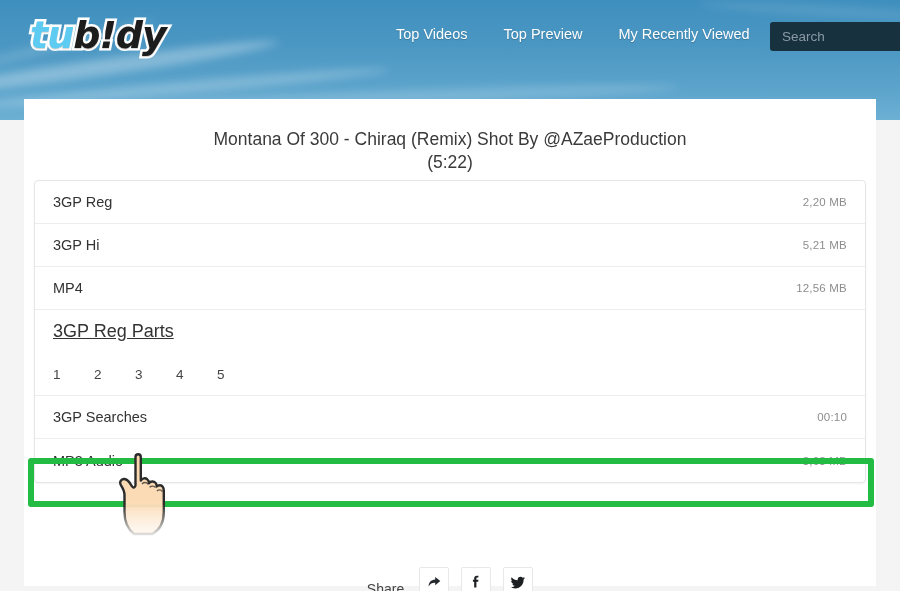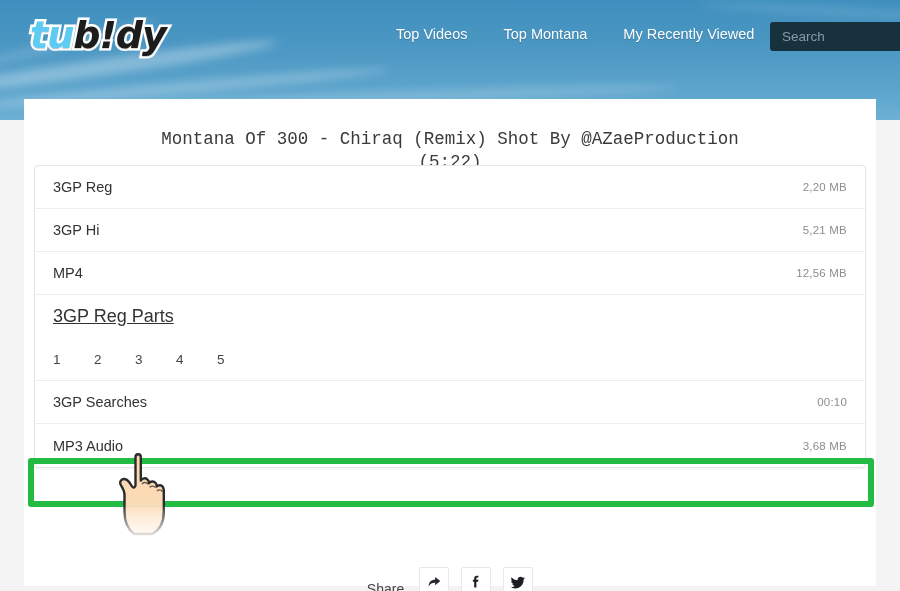--- a/index.html
+++ b/index.html
@@ -75,26 +75,26 @@
     position: absolute; left: 24px; top: 99px;
     width: 852px; height: 487px;
     background: #ffffff;
   }
   .title {
     text-align: center;
     color: #3a3a3a;
     font-size: 17.5px;
     line-height: 23px;
     padding-top: 29px;
-    font-family: Liberation Mono, monospace;
+    font-family: Liberation Sans, sans-serif;
   }
 
   
   .card {
-    position: absolute; left: 10px; top: 66px;
+    position: absolute; left: 10px; top: 81px;
     width: 832px;
     background: #fff;
     border: 1px solid #e6e6e6;
     border-radius: 4px;
     box-shadow: 0 1px 2px rgba(0,0,0,0.05);
   }
   .row {
     position: relative;
     height: 43px;
     display: flex; align-items: center;
@@ -172,21 +172,21 @@
   <div class="cloud c3"></div>
   <div class="cloud c4"></div>
   <div class="cloud c5"></div>
 
   <div class="logo">
     <span class="lt">tu</span><span class="dk">b!dy</span>
   </div>
 
   <nav class="nav">
     <a href="#">Top Videos</a>
-    <a href="#">Top Montana</a>
+    <a href="#">Top Preview</a>
     <a href="#">My Recently Viewed</a>
   </nav>
 
   <input class="search-box" type="text" placeholder="Search" style="">
 </div>
 
 <div class="page">
 
   <div class="title">
     <span>Montana Of 300 - Chiraq (Remix) Shot By @AZaeProduction</span><br>

